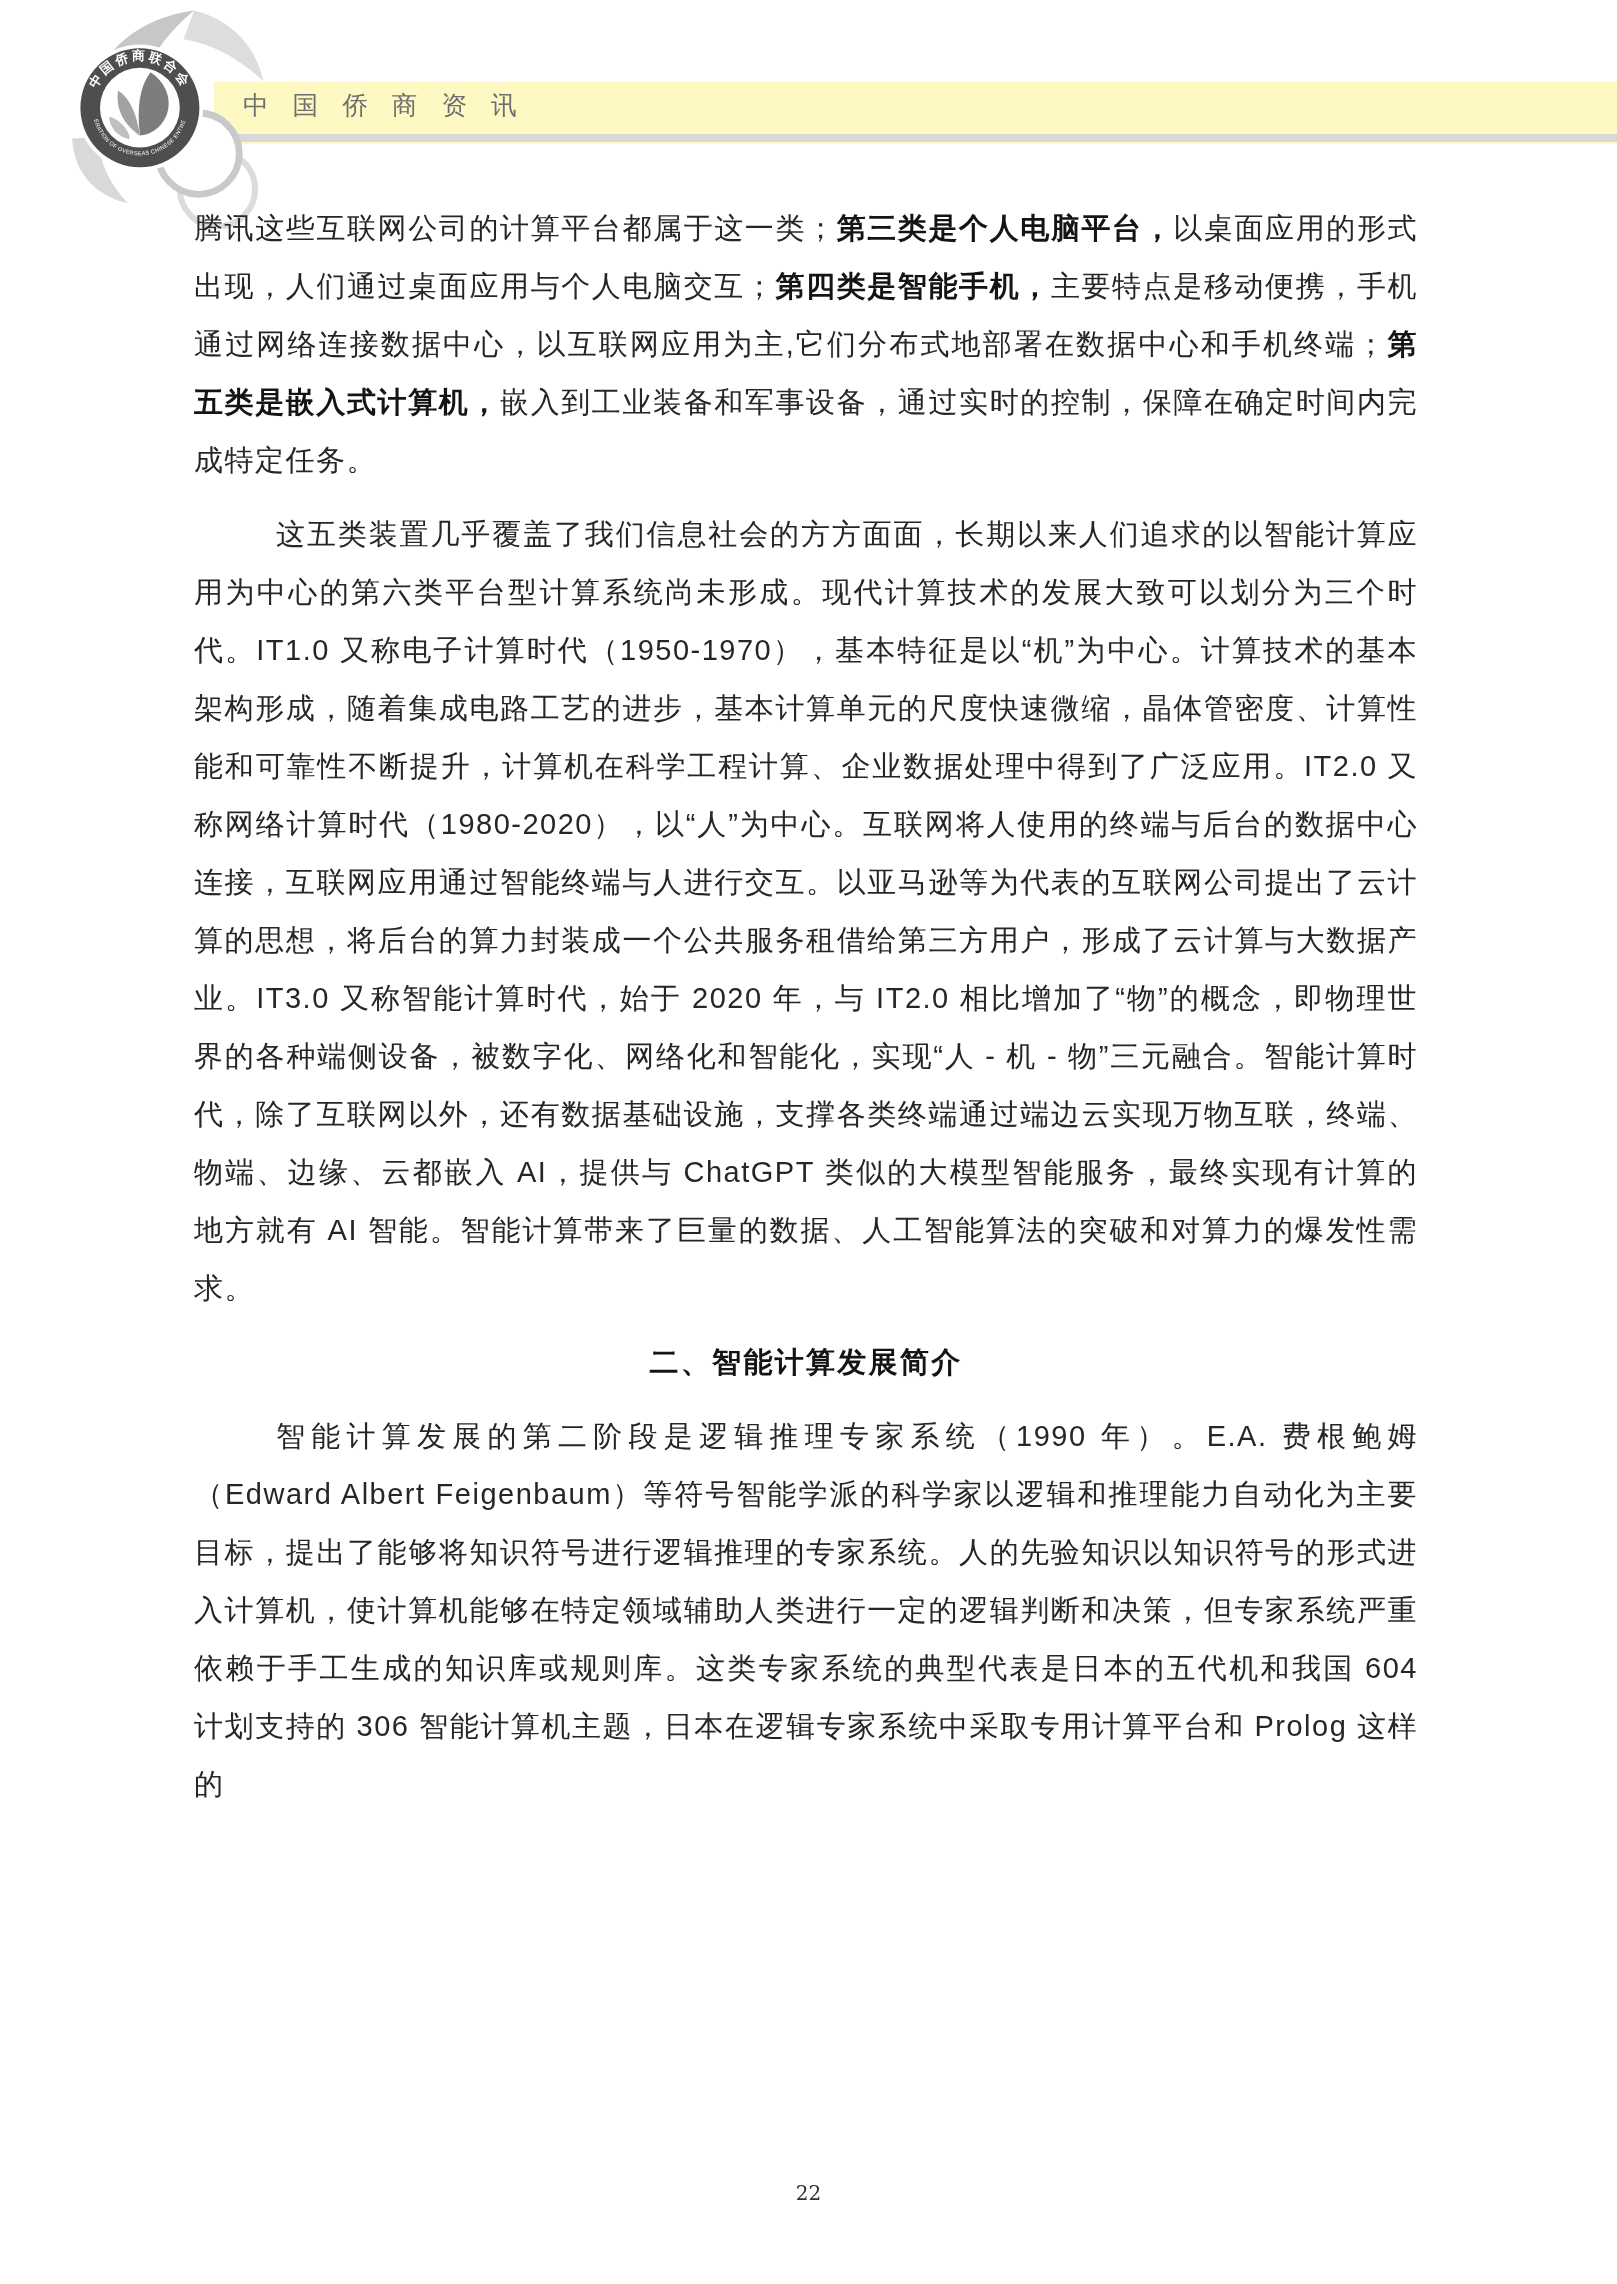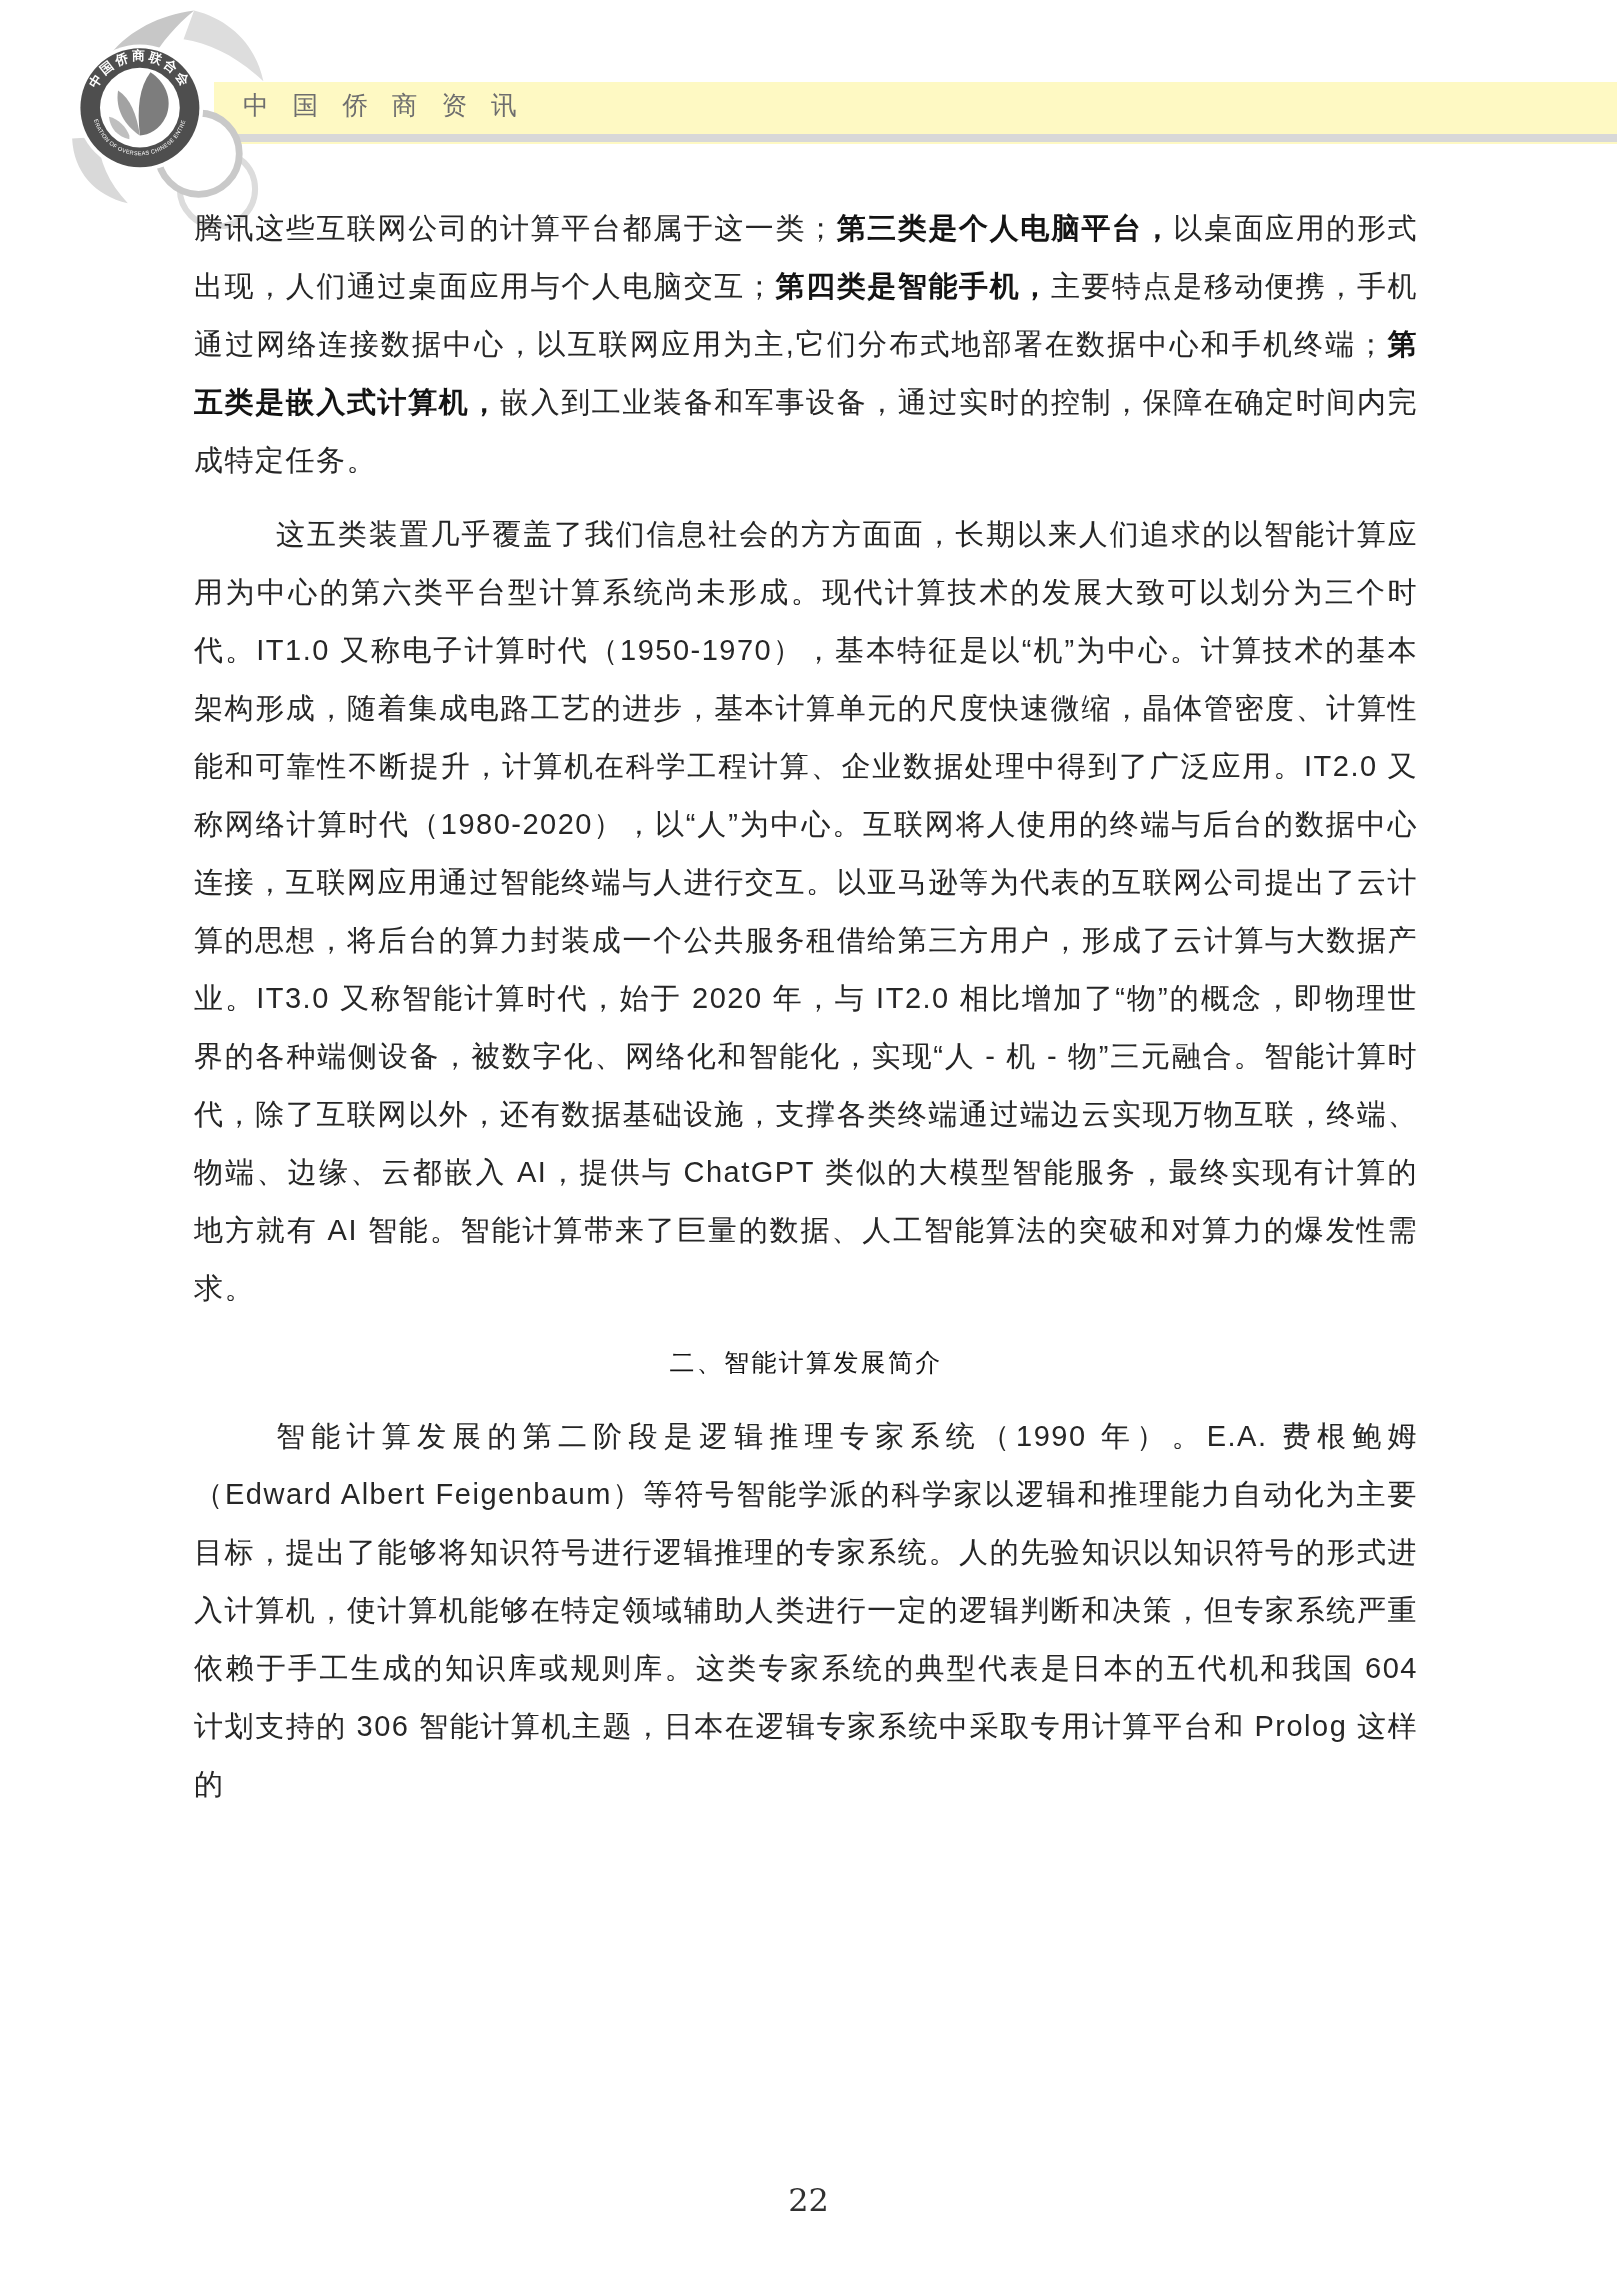--- a/index.html
+++ b/index.html
@@ -31,29 +31,29 @@
   .content{
     position:absolute;left:178px;top:183px;width:1256px;
     font-size:29px;line-height:58px;letter-spacing:1.5px;
     text-align:justify;color:#262626;
   }
   .content p{margin:16px;padding:0;}
   .indent{text-indent:82px;}
   .b{font-weight:bold;color:#141414;}
   .section-heading{
     margin:0;padding:0;
-    font-size:25px;line-height:58px;letter-spacing:2.3px;
-    font-weight:normal;text-align:center;color:#141414;text-indent:0;
+    font-size:29px;line-height:58px;letter-spacing:2.3px;
+    font-weight:bold;text-align:center;color:#141414;text-indent:0;
   }
   
   .page-number{
     position:absolute;left:0;top:2181px;width:100%;
     text-align:center;
     font-family:"DejaVu Serif","Liberation Serif",serif;
-    font-size:32px;color:#303030;
+    font-size:20px;color:#303030;
   }
 </style>
 </head>
 <body>
 
 <div class="page">
 
   <header>
     <div class="band">
       <span class="band-title">中国侨商资讯</span>

